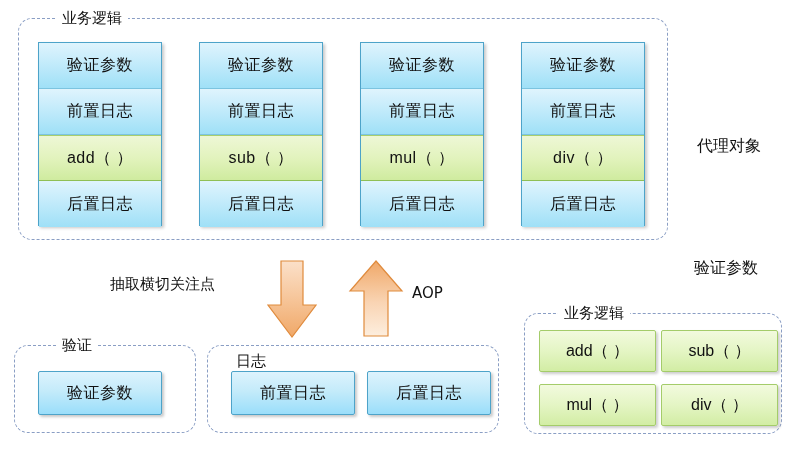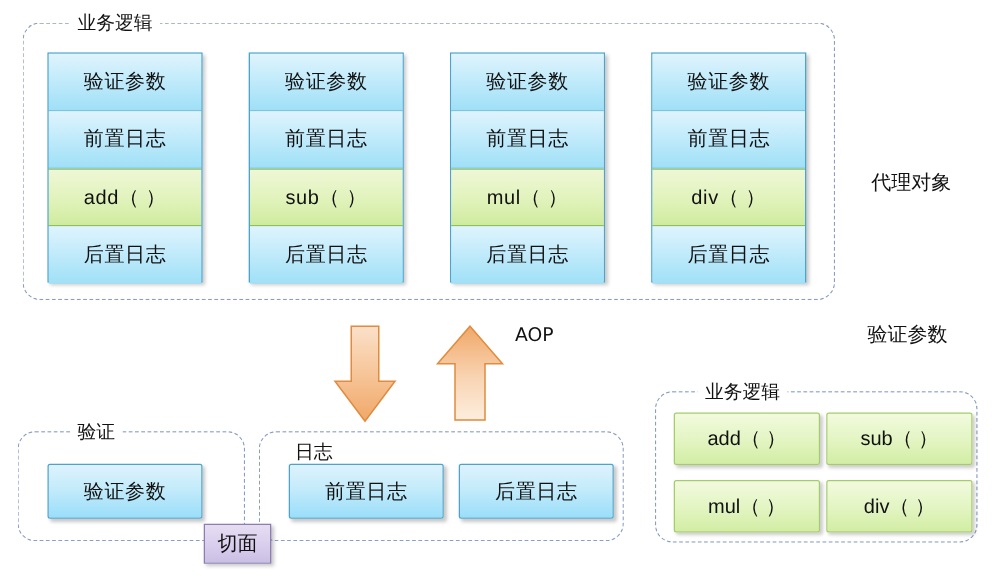--- a/index.html
+++ b/index.html
@@ -142,22 +142,23 @@
     <div class="cell blue last">后置日志</div>
   </div>
 
   <div class="stack" style="left:521px;top:42px;width:124px;height:184px;">
     <div class="cell blue">验证参数</div>
     <div class="cell blue">前置日志</div>
     <div class="cell green">div（ ）</div>
     <div class="cell blue last">后置日志</div>
   </div>
 
-
-  <div class="freetext" style="left:412px;top:259px;">AOP</div>
+  <div class="freetext" style="left:110px;top:275px;">抽取横切关注点</div>
+
+  <div class="freetext" style="left:412px;top:284px;">AOP</div>
 
   <svg class="arrow" width="56" height="82" style="left:264px;top:259px;" viewBox="0 0 56 82">
     <defs>
       <linearGradient id="gdown" x1="0" y1="0" x2="0" y2="1">
         <stop offset="0%" stop-color="#fbe0c9"></stop>
         <stop offset="45%" stop-color="#f7c89e"></stop>
         <stop offset="100%" stop-color="#f0a868"></stop>
       </linearGradient>
     </defs>
     <polygon points="17,2 39,2 39,46 52,46 28,78 4,46 17,46" fill="url(#gdown)" stroke="#e08b3d" stroke-width="1.2"></polygon>
@@ -176,21 +177,20 @@
 
   <div class="dashbox" style="left:14px;top:345px;width:182px;height:88px;"></div>
   <div class="grouplabel" style="left:56px;top:336px;">验证</div>
   <div class="bluebox" style="left:38px;top:371px;width:124px;height:44px;">验证参数</div>
 
   <div class="dashbox" style="left:207px;top:345px;width:292px;height:88px;"></div>
   <div class="grouplabel" style="left:230px;top:352px;">日志</div>
   <div class="bluebox" style="left:231px;top:371px;width:124px;height:44px;">前置日志</div>
   <div class="bluebox" style="left:367px;top:371px;width:124px;height:44px;">后置日志</div>
 
-  <div class="badge" style="left:163px;top:419px;width:54px;height:32px;">切面</div>
 
   <div class="freetext big" style="left:694px;top:259px;">验证参数</div>
 
   <div class="dashbox" style="left:524px;top:313px;width:258px;height:121px;"></div>
   <div class="grouplabel" style="left:558px;top:304px;">业务逻辑</div>
 
   <div class="greenbox" style="left:539px;top:330px;width:117px;height:42px;">add（ ）</div>
   <div class="greenbox" style="left:661px;top:330px;width:117px;height:42px;">sub（ ）</div>
   <div class="greenbox" style="left:539px;top:384px;width:117px;height:42px;">mul（ ）</div>
   <div class="greenbox" style="left:661px;top:384px;width:117px;height:42px;">div（ ）</div>

